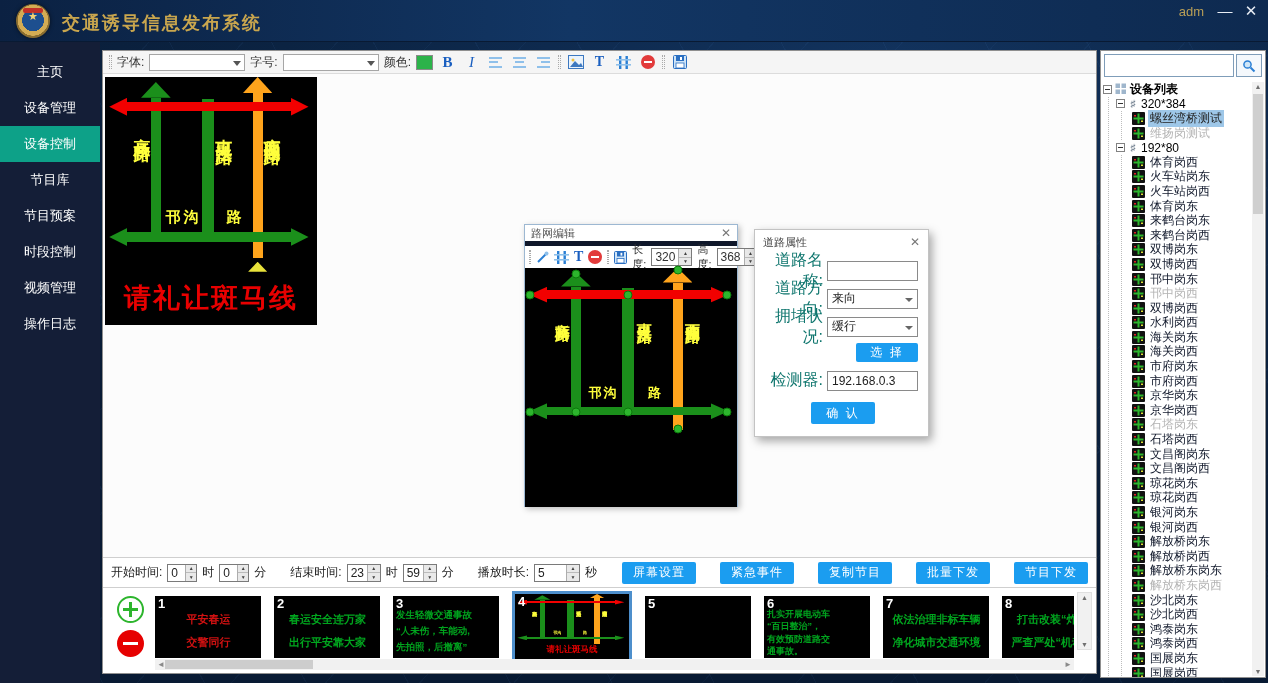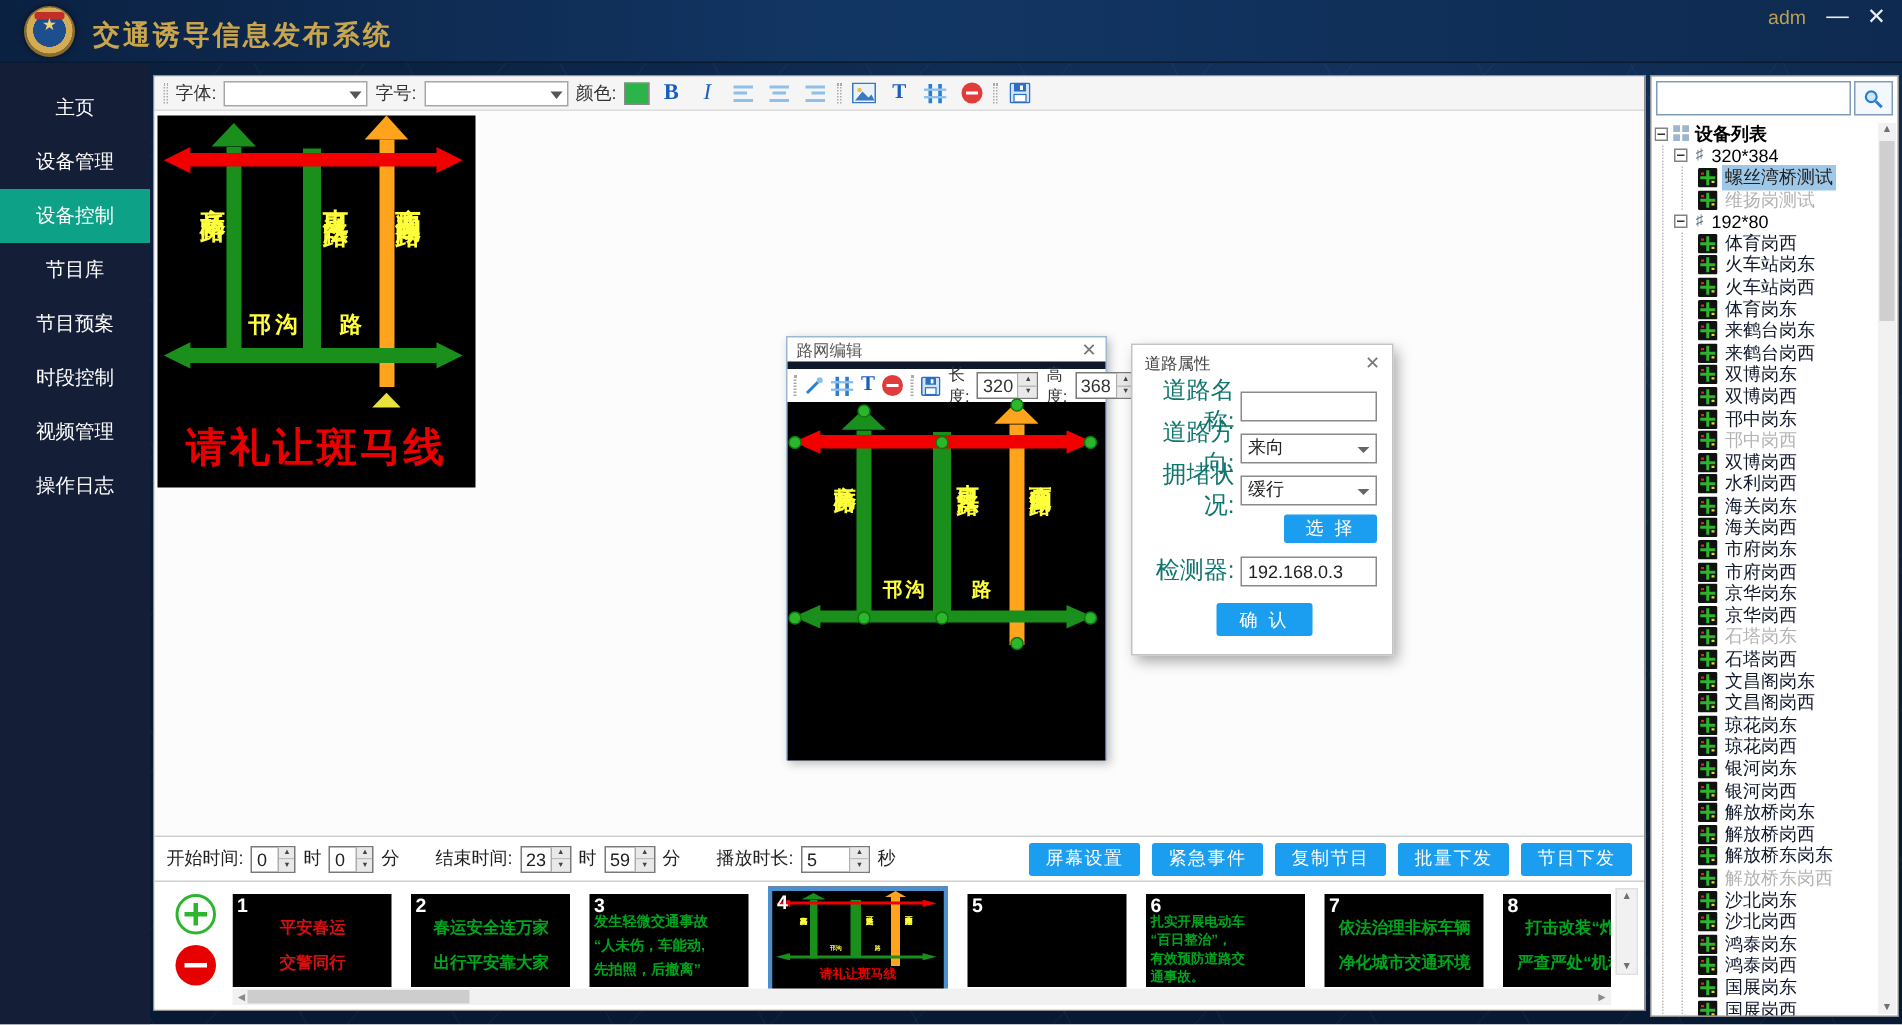--- a/index.html
+++ b/index.html
@@ -431,21 +431,21 @@
       <span>播放时长:</span>
       <span class="spin" style="width:46px">
           <span class="spin-val">5</span>
           <span class="spin-btns" style="margin-left:auto">
             <span>▲</span>
             <span>▼</span>
           </span>
         </span>
       <span>秒</span>
       <span class="spacer"></span>
-      <span id="sched-buttons" style="display:flex;gap:8px">
+      <span id="sched-buttons" style="display:flex;gap:24px">
           <div class="blue-btn">屏幕设置</div>
           <div class="blue-btn">紧急事件</div>
           <div class="blue-btn">复制节目</div>
           <div class="blue-btn">批量下发</div>
           <div class="blue-btn">节目下发</div>
         </span>
     </div>
 
     <div class="plist">
       <div class="pl-add"></div>

